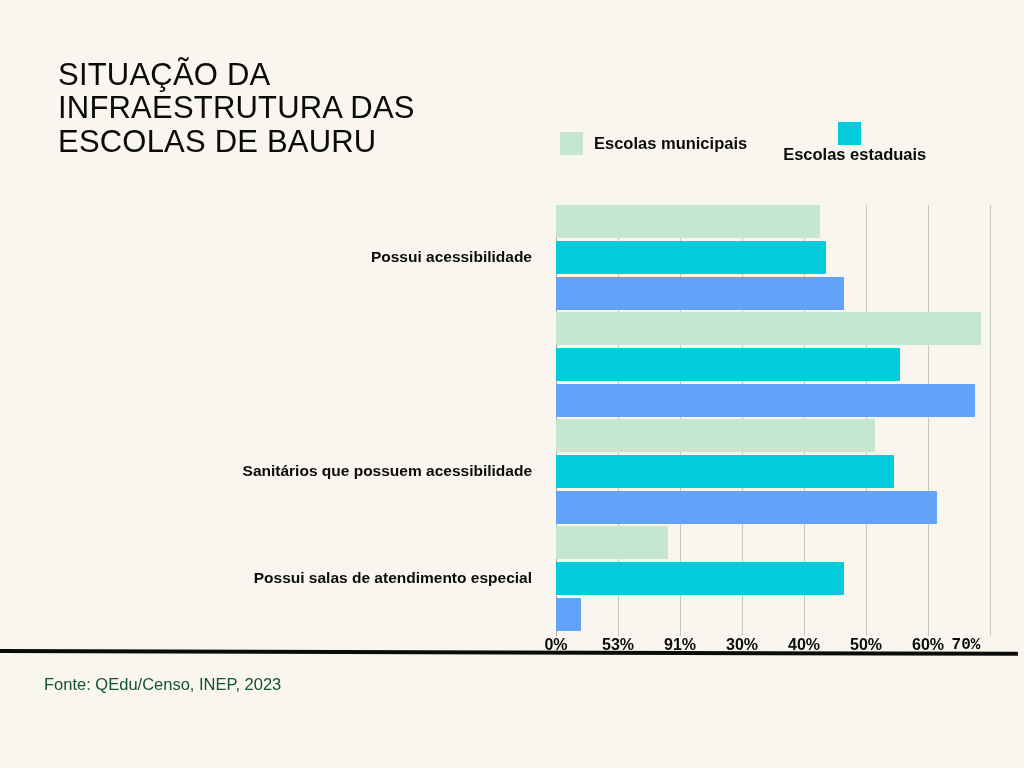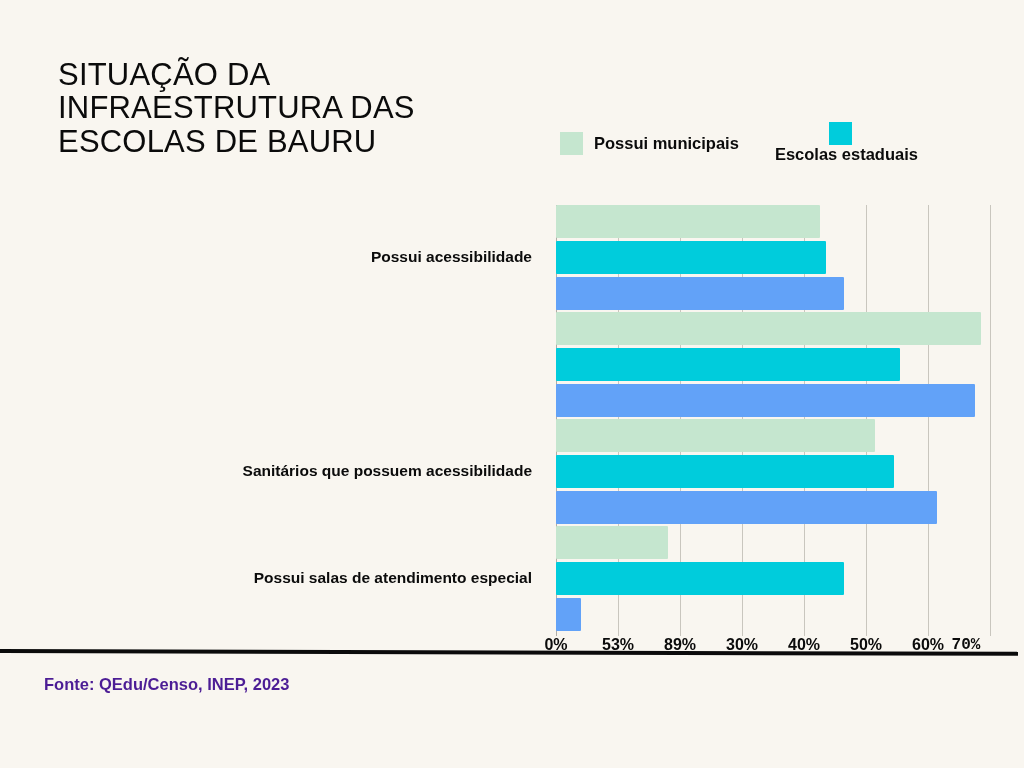--- a/index.html
+++ b/index.html
@@ -145,36 +145,36 @@
     height: 4px;
     background: #0B0B0B;
     transform: rotate(0.16deg);
     transform-origin: left center;
   }
   #source-note {
     position: absolute;
     left: 44px;
     top: 675px;
     font-size: 16.5px;
-    font-weight: bold;
-    color: #4c1d95;
+    font-weight: normal;
+    color: #14532d;
   }
 </style>
 </head>
 <body>
 
 <div id="chart-title">SITUAÇÃO DA
 INFRAESTRUTURA DAS
 ESCOLAS DE BAURU</div>
 
 <div id="legend">
   <div class="legend-row row-1">
     <div class="legend-item">
       <span class="legend-swatch" style="background: rgb(197, 230, 207);"></span>
-      <span class="legend-label">Possui municipais</span>
+      <span class="legend-label">Escolas municipais</span>
     </div>
     <div class="legend-item">
       <span class="legend-swatch" style="background: rgb(0, 204, 220);"></span>
       <span class="legend-label">Escolas estaduais</span>
     </div>
   </div>
 </div>
 
 <div id="cat-labels">
     <div class="cat-label" style="top: 42.5px;">Possui acessibilidade</div>
@@ -213,21 +213,21 @@
         <div class="bar" title="Escolas municipais — Possui salas de atendimento especial: 18%" style="top: 0px; width: 111.6px; background: rgb(197, 230, 207);"></div>
         <div class="bar" title="Escolas estaduais — Possui salas de atendimento especial: 46.5%" style="top: 36px; width: 288.3px; background: rgb(0, 204, 220);"></div>
         <div class="bar" title="Escolas privadas — Possui salas de atendimento especial: 4%" style="top: 72px; width: 24.8px; background: rgb(98, 162, 248);"></div>
       </div>
     </div>
 </div>
 
 <div id="x-ticks">
     <div class="x-tick" style="left: 0px;">0%</div>
     <div class="x-tick" style="left: 62px;">53%</div>
-    <div class="x-tick" style="left: 124px;">89%</div>
+    <div class="x-tick" style="left: 124px;">91%</div>
     <div class="x-tick" style="left: 186px;">30%</div>
     <div class="x-tick" style="left: 248px;">40%</div>
     <div class="x-tick" style="left: 310px;">50%</div>
     <div class="x-tick" style="left: 372px;">60%</div>
     <div class="x-tick" style="left: 410px; font-family: Liberation Mono, monospace;">70%</div>
   </div>
 
 <div id="footer-rule"></div>
 <div id="source-note">Fonte: QEdu/Censo, INEP, 2023</div>
 

